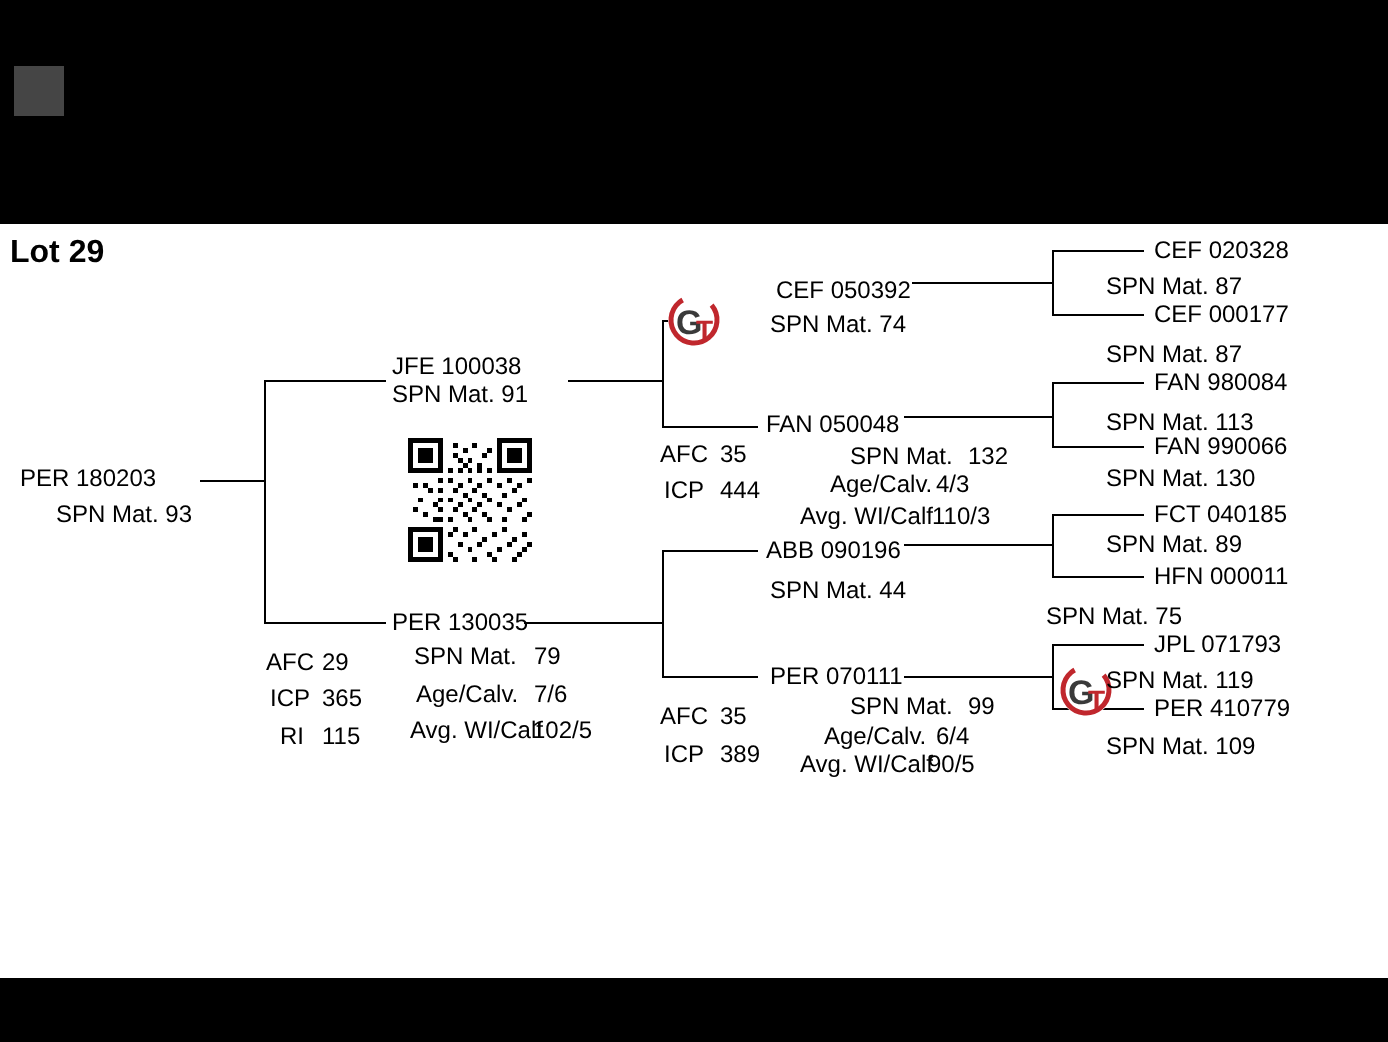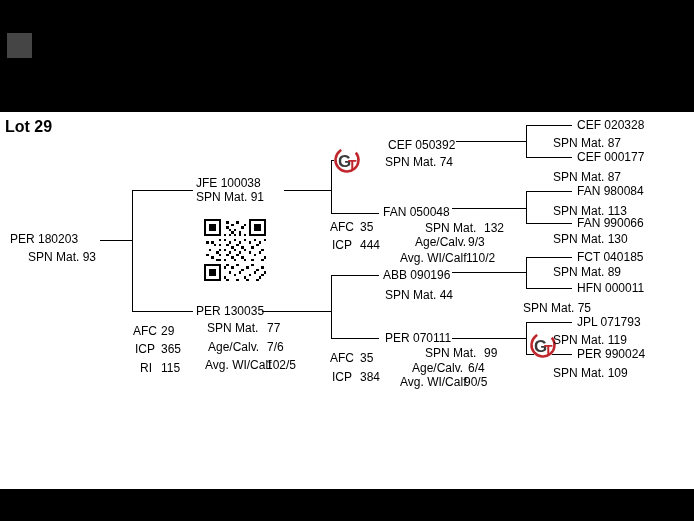--- a/index.html
+++ b/index.html
@@ -46,21 +46,21 @@
   </svg>
 
   <span class="t" style="left:196px;top:305px">PER 130035</span>
   <span class="t" style="left:133px;top:325px">AFC</span>
   <span class="t" style="left:161px;top:325px">29</span>
   <span class="t" style="left:135px;top:343px">ICP</span>
   <span class="t" style="left:161px;top:343px">365</span>
   <span class="t" style="left:140px;top:362px">RI</span>
   <span class="t" style="left:161px;top:362px">115</span>
   <span class="t" style="left:207px;top:322px">SPN Mat.</span>
-  <span class="t" style="left:267px;top:322px">77</span>
+  <span class="t" style="left:267px;top:322px">79</span>
   <span class="t" style="left:208px;top:341px">Age/Calv.</span>
   <span class="t" style="left:267px;top:341px">7/6</span>
   <span class="t" style="left:205px;top:359px">Avg. WI/Calf</span>
   <span class="t" style="left:266px;top:359px">102/5</span>
 
   <div class="hl" style="left:284px;top:190px;width:47px"></div>
   <div class="vl" style="left:331px;top:160px;height:54px"></div>
   <div class="hl" style="left:331px;top:160px;width:14px"></div>
   <div class="hl" style="left:331px;top:213px;width:48px"></div>
 
@@ -79,32 +79,32 @@
   <span class="t" style="left:385px;top:156px">SPN Mat. 74</span>
 
   <span class="t" style="left:383px;top:206px">FAN 050048</span>
   <span class="t" style="left:330px;top:221px">AFC</span>
   <span class="t" style="left:360px;top:221px">35</span>
   <span class="t" style="left:332px;top:239px">ICP</span>
   <span class="t" style="left:360px;top:239px">444</span>
   <span class="t" style="left:425px;top:222px">SPN Mat.</span>
   <span class="t" style="left:484px;top:222px">132</span>
   <span class="t" style="left:415px;top:236px">Age/Calv.</span>
-  <span class="t" style="left:468px;top:236px">9/3</span>
+  <span class="t" style="left:468px;top:236px">4/3</span>
   <span class="t" style="left:400px;top:252px">Avg. WI/Calf</span>
-  <span class="t" style="left:466px;top:252px">110/2</span>
+  <span class="t" style="left:466px;top:252px">110/3</span>
 
   <span class="t" style="left:383px;top:269px">ABB 090196</span>
   <span class="t" style="left:385px;top:289px">SPN Mat. 44</span>
 
   <span class="t" style="left:385px;top:332px">PER 070111</span>
   <span class="t" style="left:330px;top:352px">AFC</span>
   <span class="t" style="left:360px;top:352px">35</span>
   <span class="t" style="left:332px;top:371px">ICP</span>
-  <span class="t" style="left:360px;top:371px">384</span>
+  <span class="t" style="left:360px;top:371px">389</span>
   <span class="t" style="left:425px;top:347px">SPN Mat.</span>
   <span class="t" style="left:484px;top:347px">99</span>
   <span class="t" style="left:412px;top:362px">Age/Calv.</span>
   <span class="t" style="left:468px;top:362px">6/4</span>
   <span class="t" style="left:400px;top:376px">Avg. WI/Calf</span>
   <span class="t" style="left:464px;top:376px">90/5</span>
 
   <div class="hl" style="left:456px;top:141px;width:70px"></div>
   <div class="vl" style="left:526px;top:125px;height:33px"></div>
   <div class="hl" style="left:526px;top:125px;width:46px"></div>
@@ -146,16 +146,16 @@
 
   <span class="t" style="left:577px;top:251px">FCT 040185</span>
   <span class="t" style="left:553px;top:266px">SPN Mat. 89</span>
 
   <span class="t" style="left:577px;top:282px">HFN 000011</span>
   <span class="t" style="left:523px;top:302px">SPN Mat. 75</span>
 
   <span class="t" style="left:577px;top:316px">JPL 071793</span>
   <span class="t" style="left:553px;top:334px">SPN Mat. 119</span>
 
-  <span class="t" style="left:577px;top:348px">PER 990024</span>
+  <span class="t" style="left:577px;top:348px">PER 410779</span>
   <span class="t" style="left:553px;top:367px">SPN Mat. 109</span>
 
 </div>
 
 </body></html>

